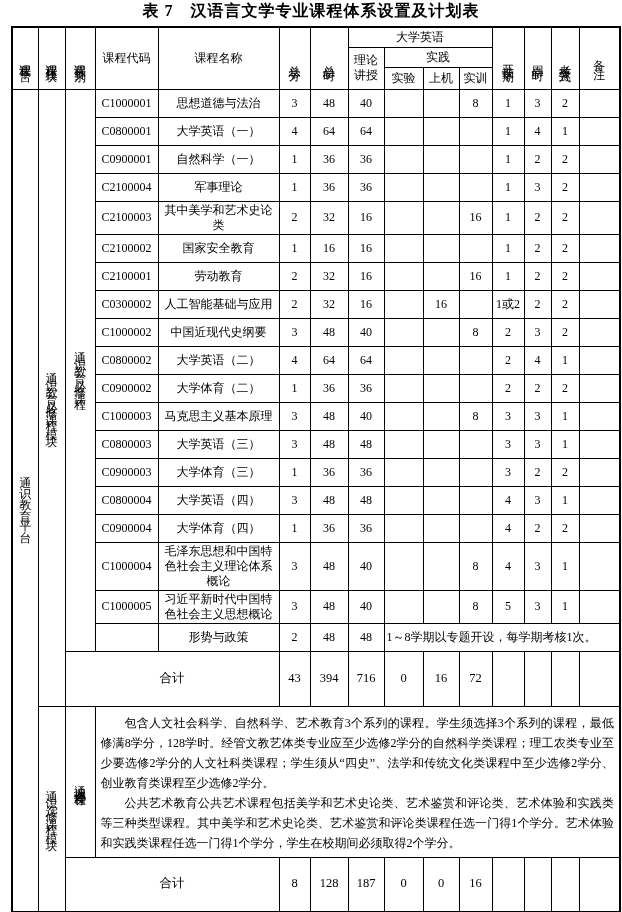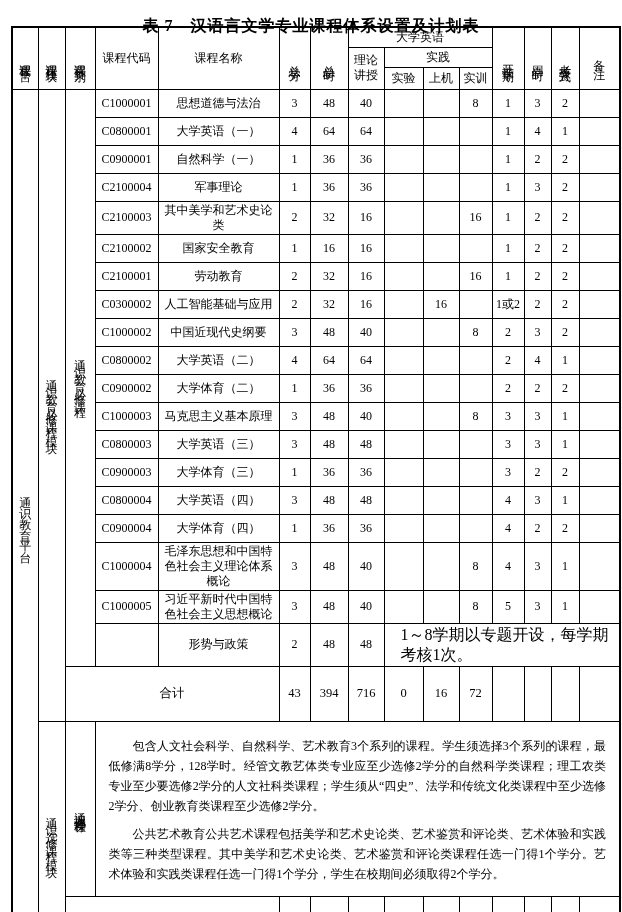--- a/index.html
+++ b/index.html
@@ -7,21 +7,21 @@
     position: relative;
     width: 622px;
     height: 912px;
     background: #ffffff;
     color: #000000;
     font-family: "Liberation Serif", "DejaVu Serif", serif;
     overflow: hidden;
   }
   .doc-title {
     position: absolute;
-    top: 16px;
+    top: 1px;
     left: 0;
     width: 100%;
     text-align: center;
     font-size: 16px;
     font-weight: bold;
     letter-spacing: 1px;
   }
   table.plan {
     position: absolute;
     top: 26px;
@@ -56,30 +56,30 @@
     line-height: 1;
     letter-spacing: 2px;
     vertical-align: middle;
   }
   .space-md { letter-spacing: 7px; }
   .space-lg { letter-spacing: 11px; }
   .space-sm { letter-spacing: 8px; }
   td.vcell { padding: 0; }
   td.note {
     text-align: left;
-    padding-left: 16px;
-    font-size: 16px;
+    padding-left: 2px;
+    font-size: 12px;
   }
   td.desc {
     text-align: left;
     vertical-align: top;
     padding: 6px 5px 4px 5px;
   }
   td.desc p {
-    margin: 8px;
+    margin: 0;
     text-indent: 2em;
     text-align: justify;
     font-size: 12px;
     line-height: 20px;
   }
 </style>
 </head>
 <body>
 
 <div class="page">

